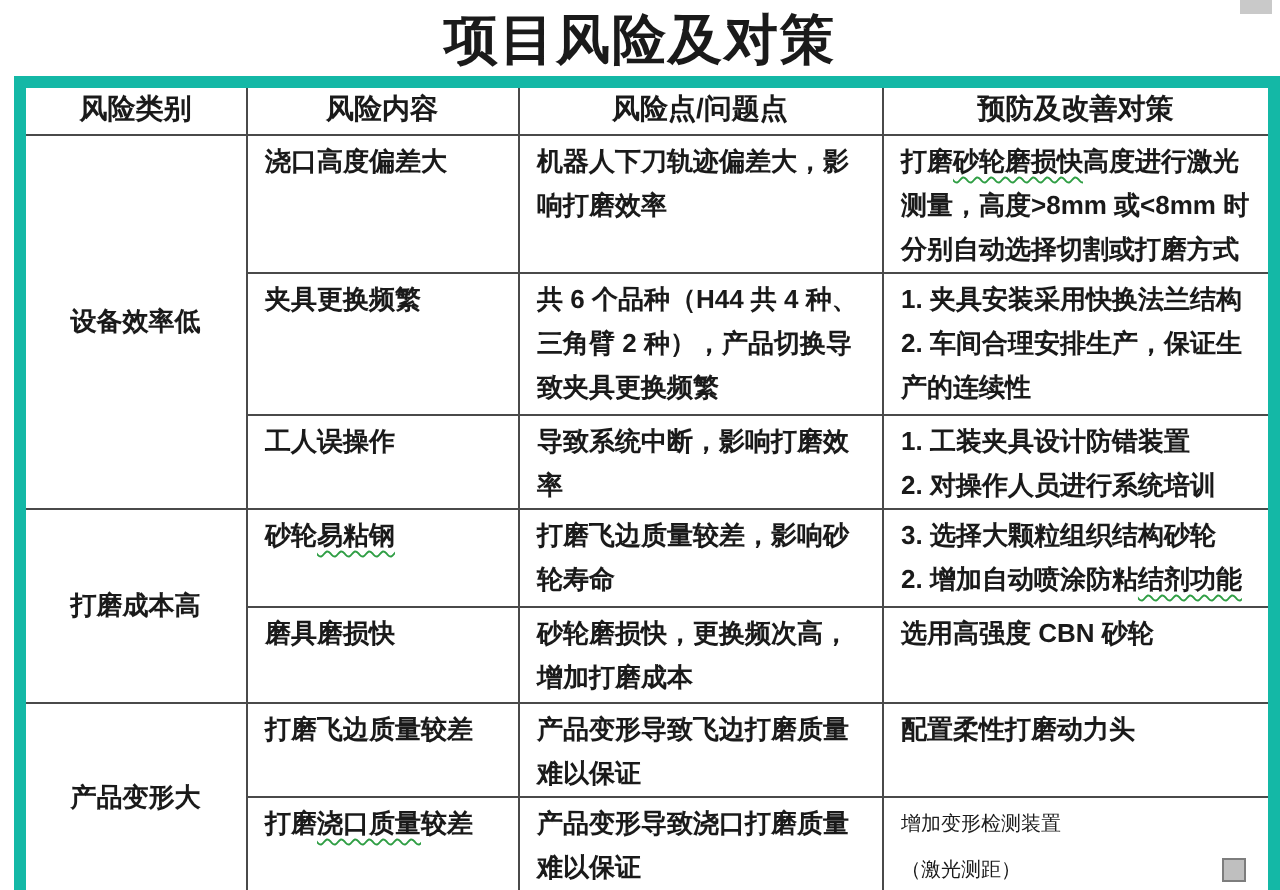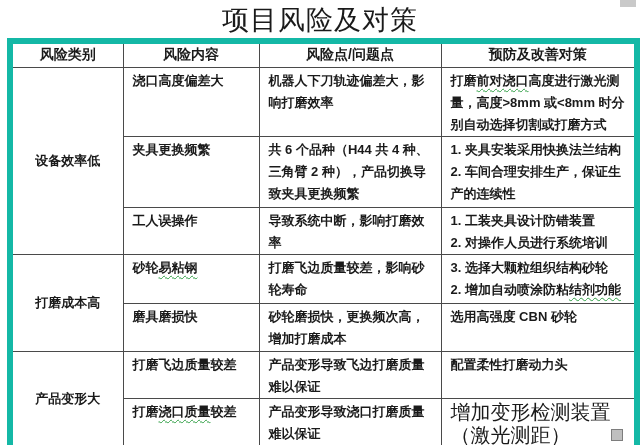--- a/index.html
+++ b/index.html
@@ -11,21 +11,21 @@
     overflow: hidden;
     font-family: "Liberation Sans", sans-serif;
     color: #1a1a1a;
   }
   .title {
     position: absolute; top: 2px; left: 0; width: 100%;
     margin: 0;
     text-align: center;
     font-family: "Liberation Serif", serif;
     font-size: 27px;
-    font-weight: 400;
+    font-weight: 700;
     letter-spacing: 1px;
   }
   table.risk {
     position: absolute; left: 7px; top: 38px;
     width: 627px;
     border-collapse: collapse;
     table-layout: fixed;
     border: 6px solid #14b8a6;
   }
   th, td { border: 1px solid #4a4a4a; }
@@ -43,21 +43,21 @@
   }
   td.cat {
     vertical-align: middle;
     text-align: center;
     padding: 0 16px;
   }
   .line { line-height: 22px; }
   td.serif-cell .line {
     font-family: "Liberation Serif", serif;
     font-weight: 400;
-    font-size: 20px;
+    font-size: 10px;
     line-height: 23px;
   }
   .squiggle {
     text-decoration: underline wavy #2f9e44 1px;
     text-underline-offset: 3px;
     text-decoration-skip-ink: none;
   }
   .artifact-top {
     position: absolute; left: 620px; top: 0;
     width: 16px; height: 7px;
@@ -93,21 +93,21 @@
   <tbody id="table-body">
       <tr style="height: 67px;">
         <td class="cat" rowspan="3">设备效率低</td>
         <td>
           <div class="line"><span>浇口高度偏差大</span></div>
         </td>
         <td>
           <div class="line"><span>机器人下刀轨迹偏差大，影响打磨效率</span></div>
         </td>
         <td>
-          <div class="line"><span>打磨</span><span class="squiggle">前对浇口</span><span>高度进行激光测量，高度&gt;8mm 或&lt;8mm 时分别自动选择切割或打磨方式</span></div>
+          <div class="line"><span>打磨</span><span class="squiggle">砂轮磨损快</span><span>高度进行激光测量，高度&gt;8mm 或&lt;8mm 时分别自动选择切割或打磨方式</span></div>
         </td>
       </tr>
       <tr style="height: 71px;">
         <td>
           <div class="line"><span>夹具更换频繁</span></div>
         </td>
         <td>
           <div class="line"><span>共 6 个品种（H44 共 4 种、三角臂 2 种），产品切换导致夹具更换频繁</span></div>
         </td>
         <td>

